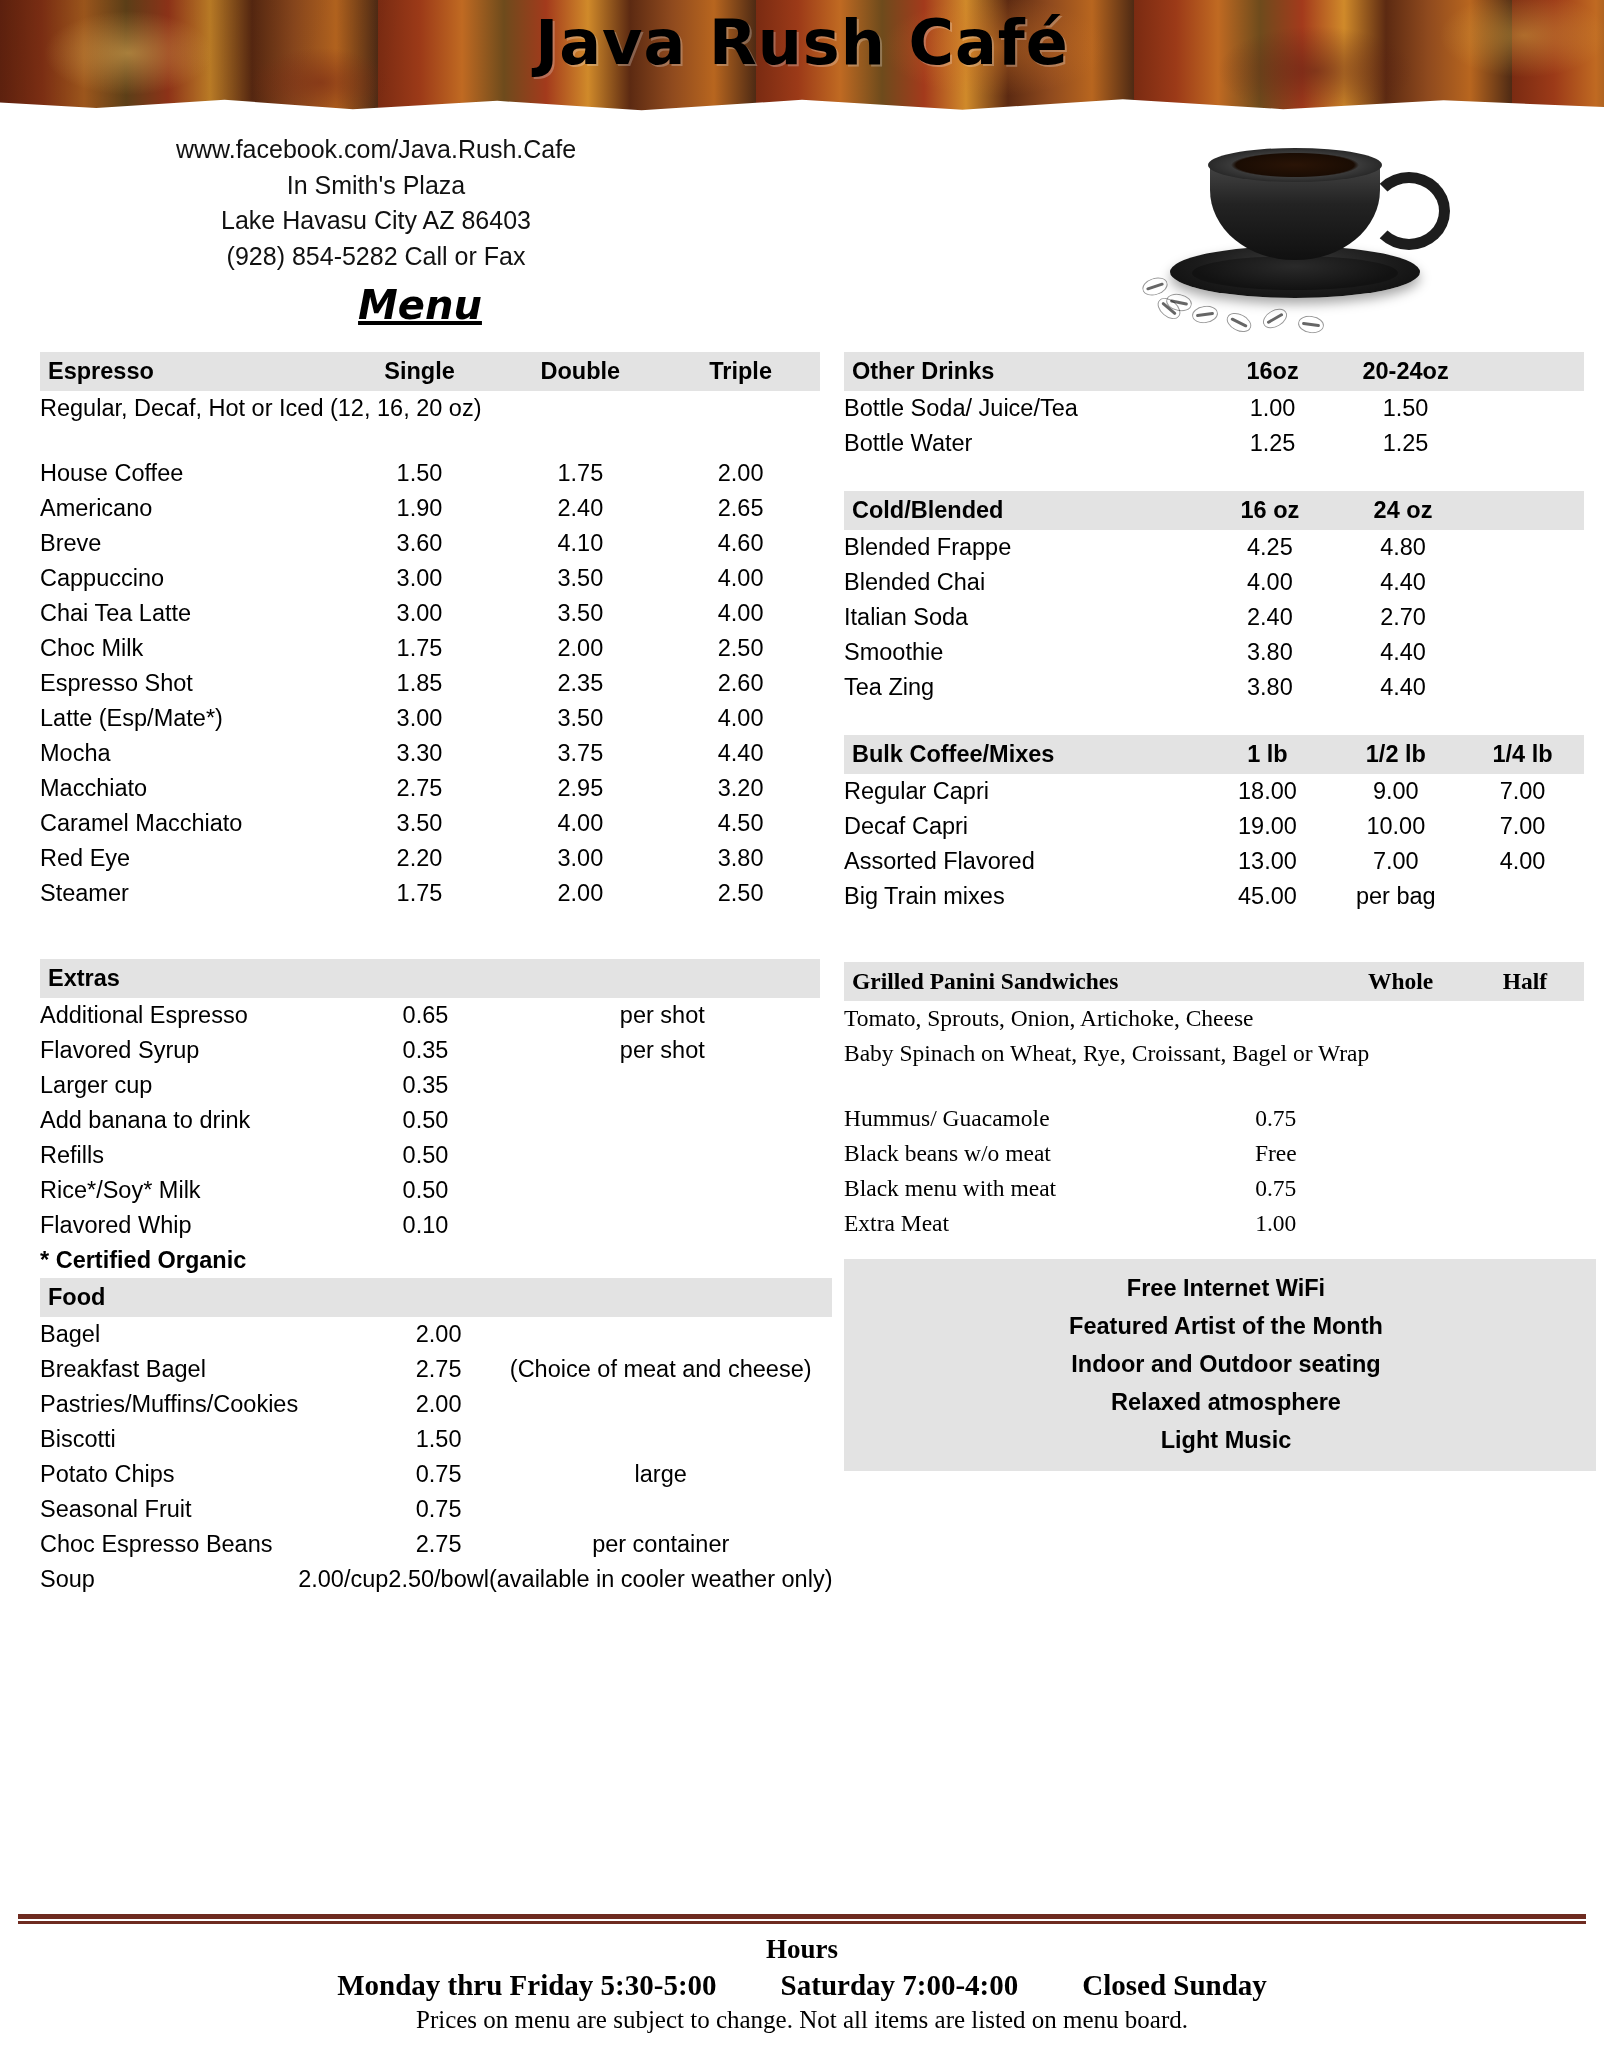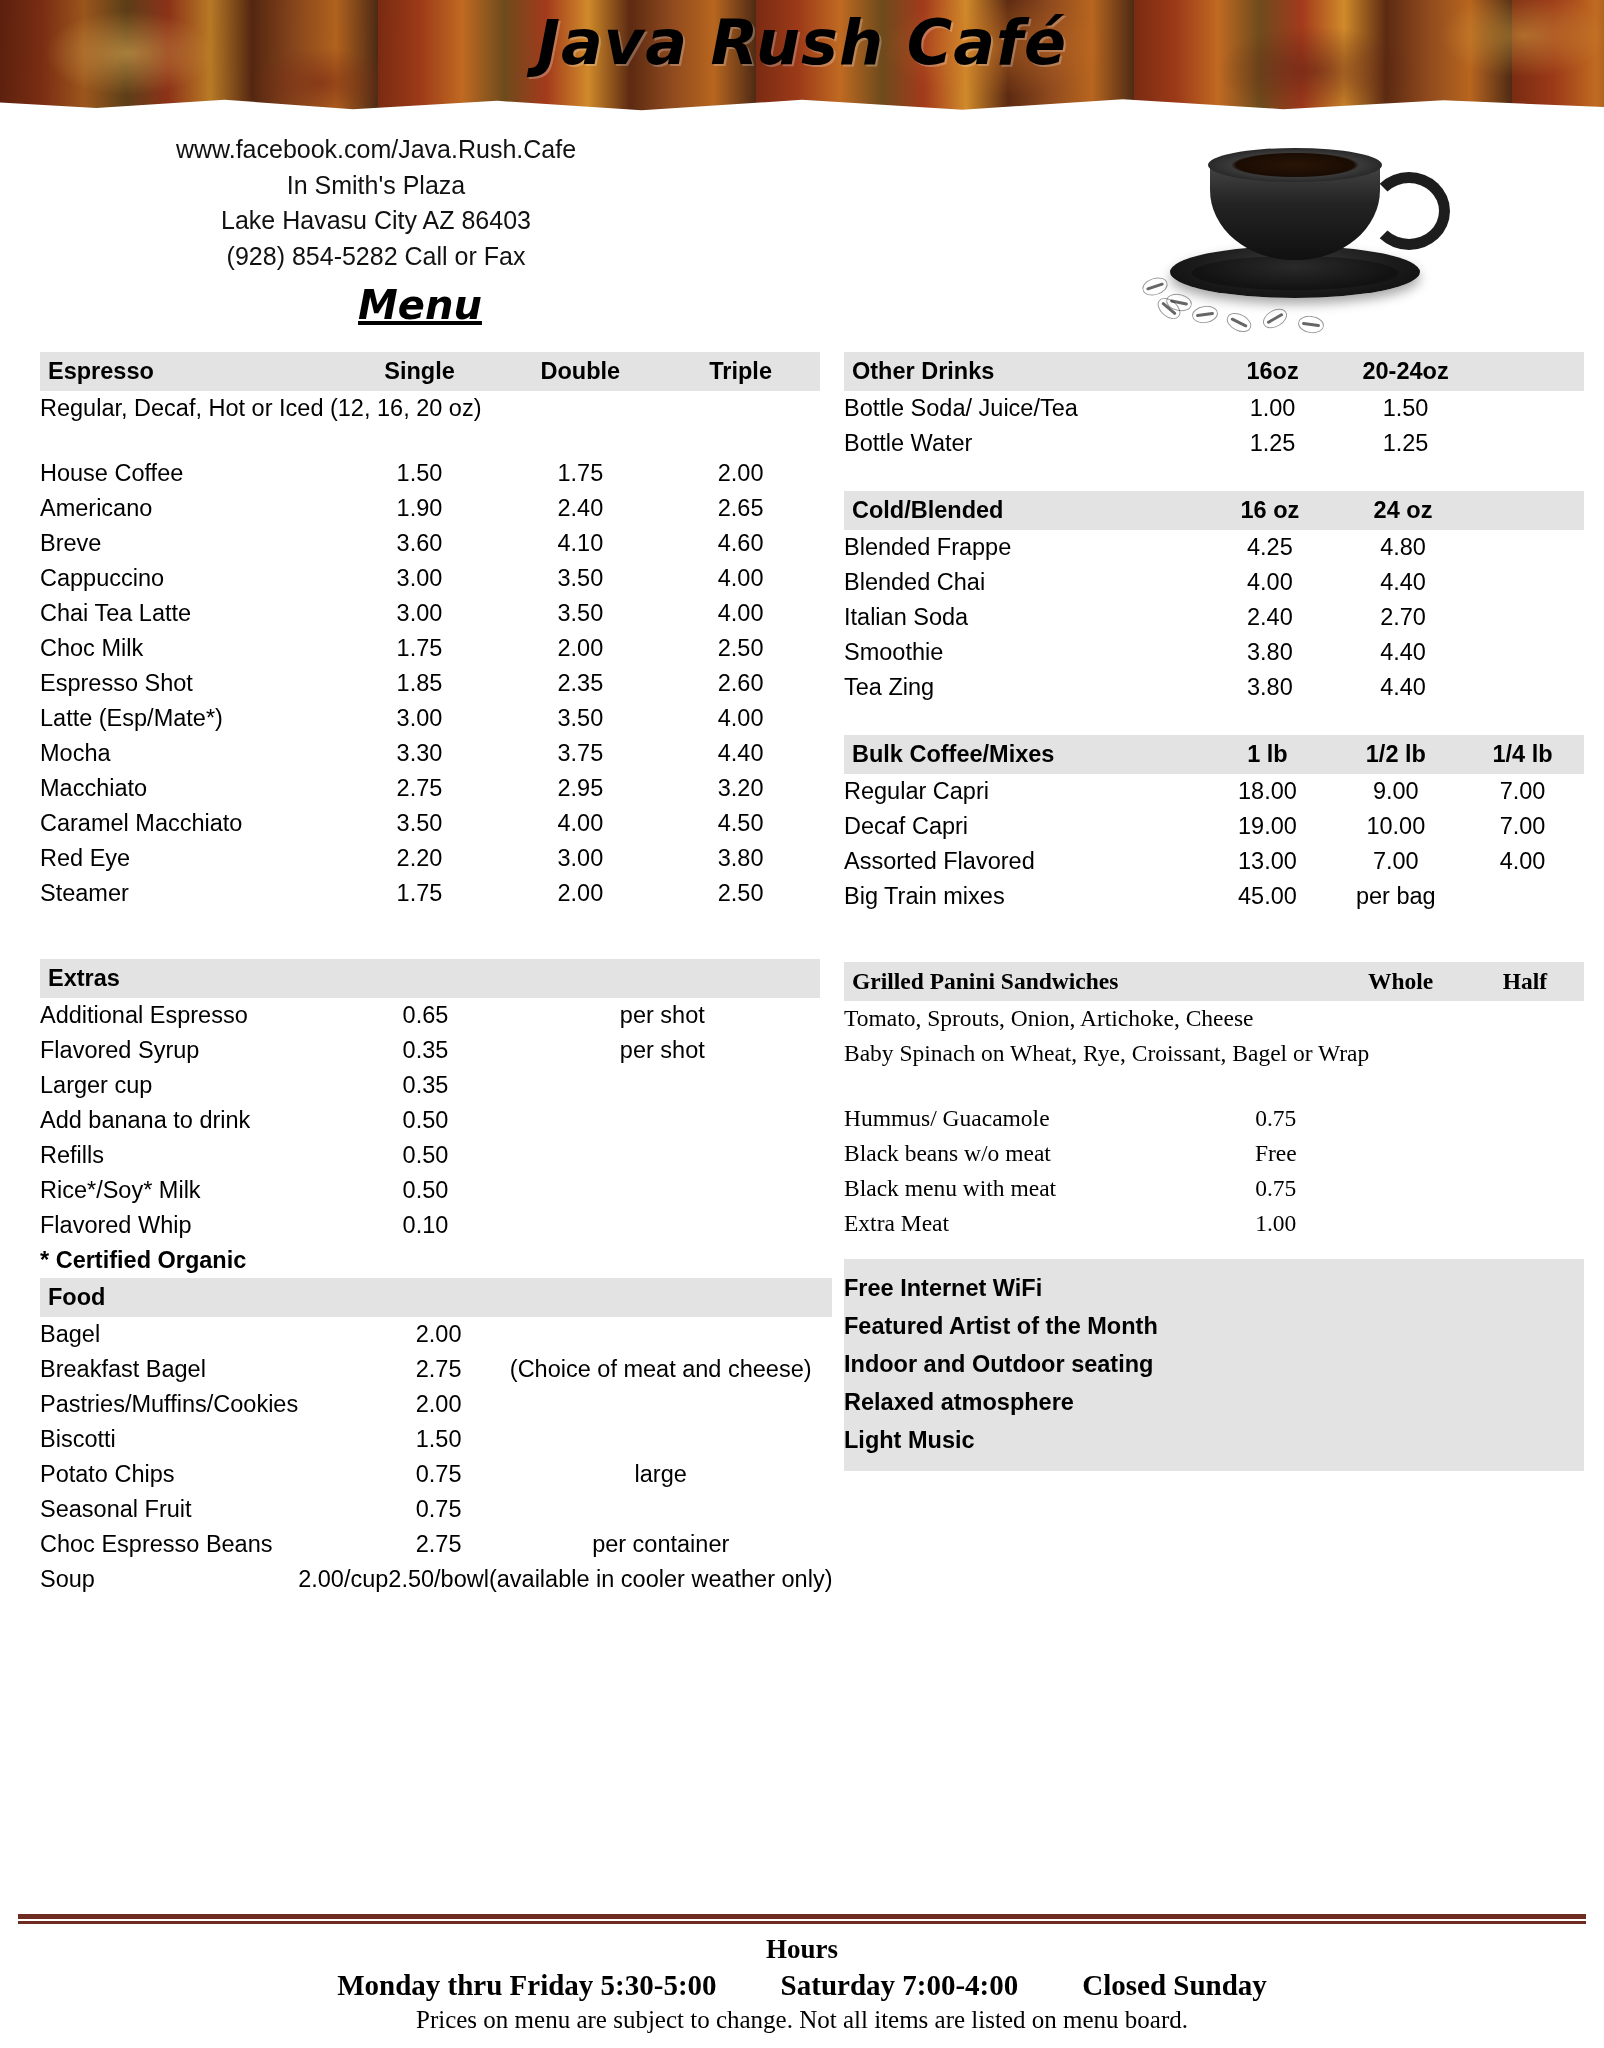--- a/index.html
+++ b/index.html
@@ -50,21 +50,20 @@
       radial-gradient(ellipse 120px 60px at 95% 30%, rgba(240,200,80,0.4), rgba(0,0,0,0) 70%);
   }
   .cafe-title {
     position: absolute;
     top: 6px;
     left: 0;
     width: 1604px;
     text-align: center;
     font-family: "DejaVu Sans", sans-serif;
     font-weight: bold;
-    font-style: italic;
     font-size: 62px;
     letter-spacing: 1px;
     color: #000;
     text-shadow: 2px 2px 0 rgba(255,255,255,0.25);
   }
 
   
   .addr {
     margin-top: 14px;
     margin-left: 96px;
@@ -213,21 +212,22 @@
   .rw-p3 { width: 110px; }
 
   .panini-desc td {
     white-space: normal;
   }
 
   
   .info-box {
     background: #e3e3e3;
     margin-top: 18px;
-    padding: 10px 0 12px 0;
+    padding: 10px 0 12px 12px;
+    text-align: center;
     font-weight: bold;
     font-size: 23.5px;
     line-height: 1.62;
     width: 740px;
   }
 
   
   .footer {
     position: absolute;
     left: 0;

